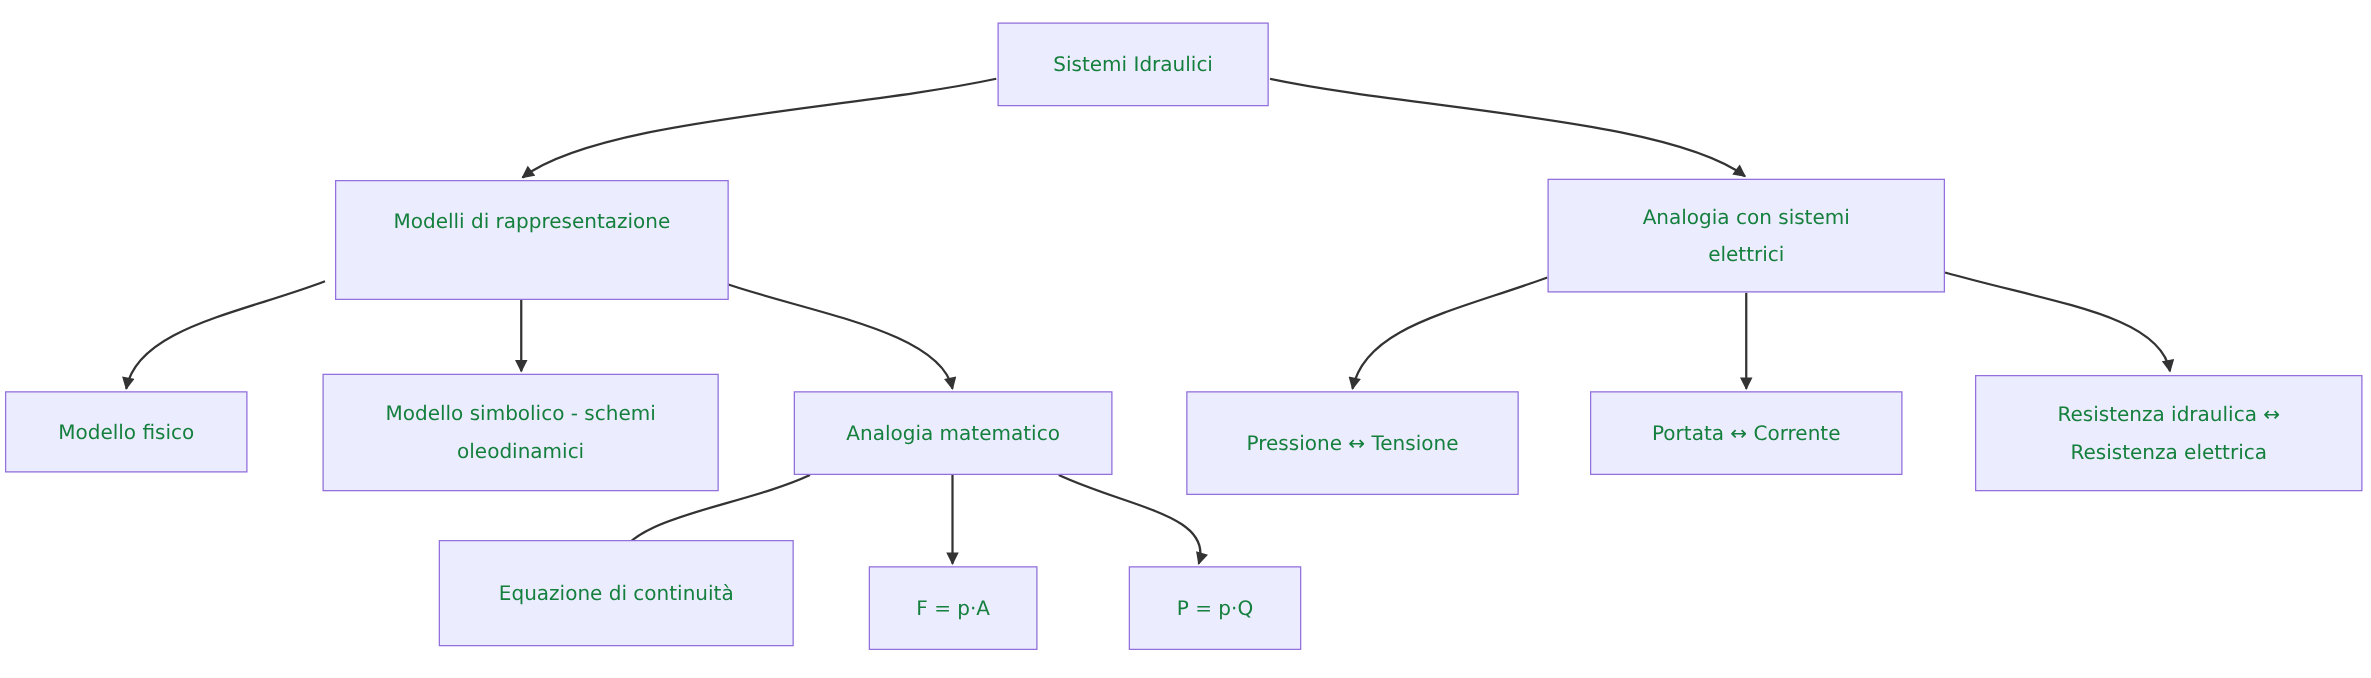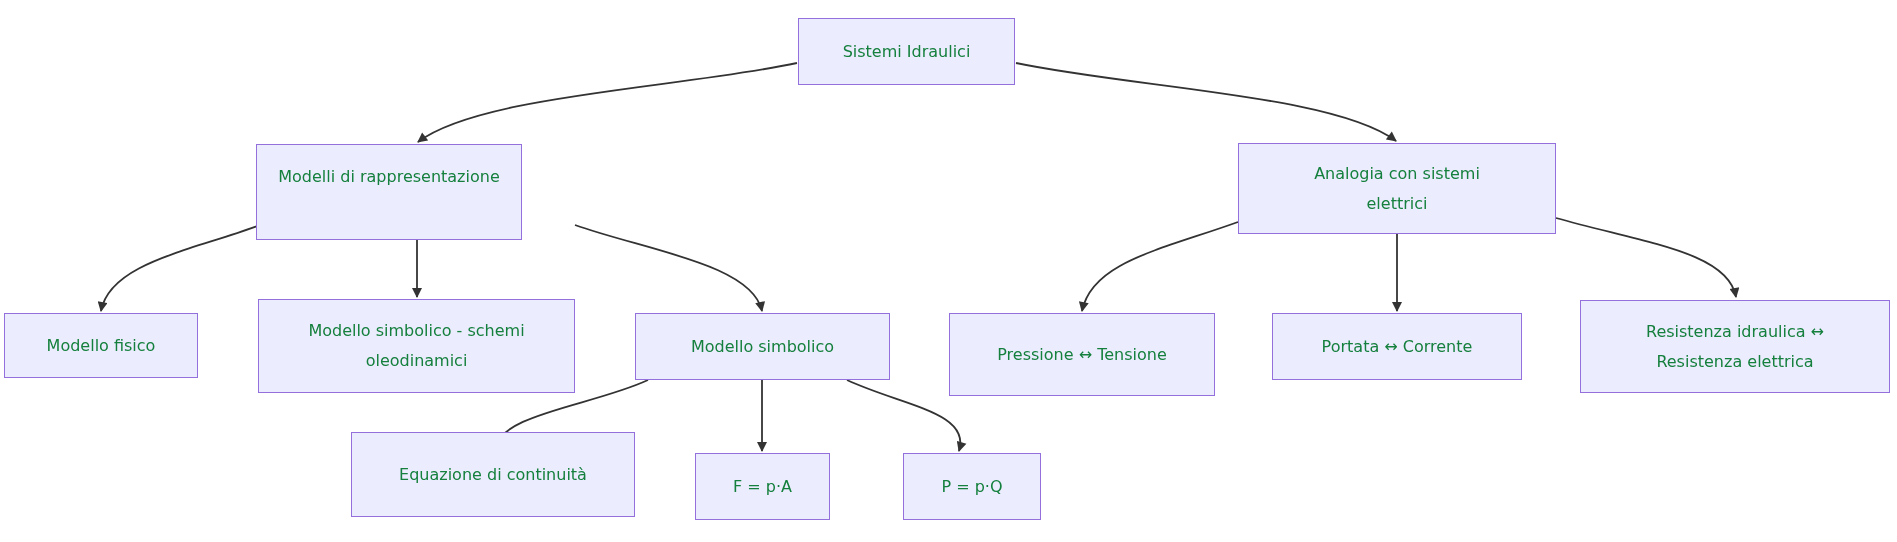--- a/index.html
+++ b/index.html
@@ -66,28 +66,28 @@
     <path class="edge" marker-end="url(#arrow)" d="M 1397,234 L 1397,311"></path>
     <path class="edge" marker-end="url(#arrow)" d="M 1556,218 C 1645,243 1728,252 1736,297"></path>
 
     <path class="edge" marker-end="url(#arrow)" d="M 648,380 C 592,406 500,413 493,451"></path>
     <path class="edge" marker-end="url(#arrow)" d="M 762,380 L 762,451"></path>
     <path class="edge" marker-end="url(#arrow)" d="M 847,380 C 903,406 971,412 959,451"></path>
   </svg>
 
   <div class="node" style="left:798px; top:18px; width:217px; height:67px;">Sistemi Idraulici</div>
 
-  <div class="node top-label" style="left:256px; top:144px; width:266px; height:96px;">Modelli di rappresentazione</div>
+  <div class="node top-label" style="left:268px; top:144px; width:315px; height:96px;">Modelli di rappresentazione</div>
   <div class="node" style="left:4px; top:313px; width:194px; height:65px;">Modello fisico</div>
 
   <div class="node" style="left:1238px; top:143px; width:318px; height:91px;">Analogia con sistemi
 elettrici</div>
   <div class="node" style="left:258px; top:299px; width:317px; height:94px;">Modello simbolico - schemi
 oleodinamici</div>
-  <div class="node" style="left:635px; top:313px; width:255px; height:67px;">Modello simbolico</div>
+  <div class="node" style="left:635px; top:313px; width:255px; height:67px;">Analogia matematico</div>
   <div class="node" style="left:949px; top:313px; width:266px; height:83px;">Pressione ↔ Tensione</div>
   <div class="node" style="left:1272px; top:313px; width:250px; height:67px;">Portata ↔ Corrente</div>
   <div class="node" style="left:1580px; top:300px; width:310px; height:93px;">Resistenza idraulica ↔
 Resistenza elettrica</div>
 
   <div class="node" style="left:351px; top:432px; width:284px; height:85px;">Equazione di continuità</div>
   <div class="node" style="left:695px; top:453px; width:135px; height:67px;">F = p·A</div>
   <div class="node" style="left:890px; top:453px; width:138px; height:67px;margin-left:13px;">P = p·Q</div>
 
 </div>

